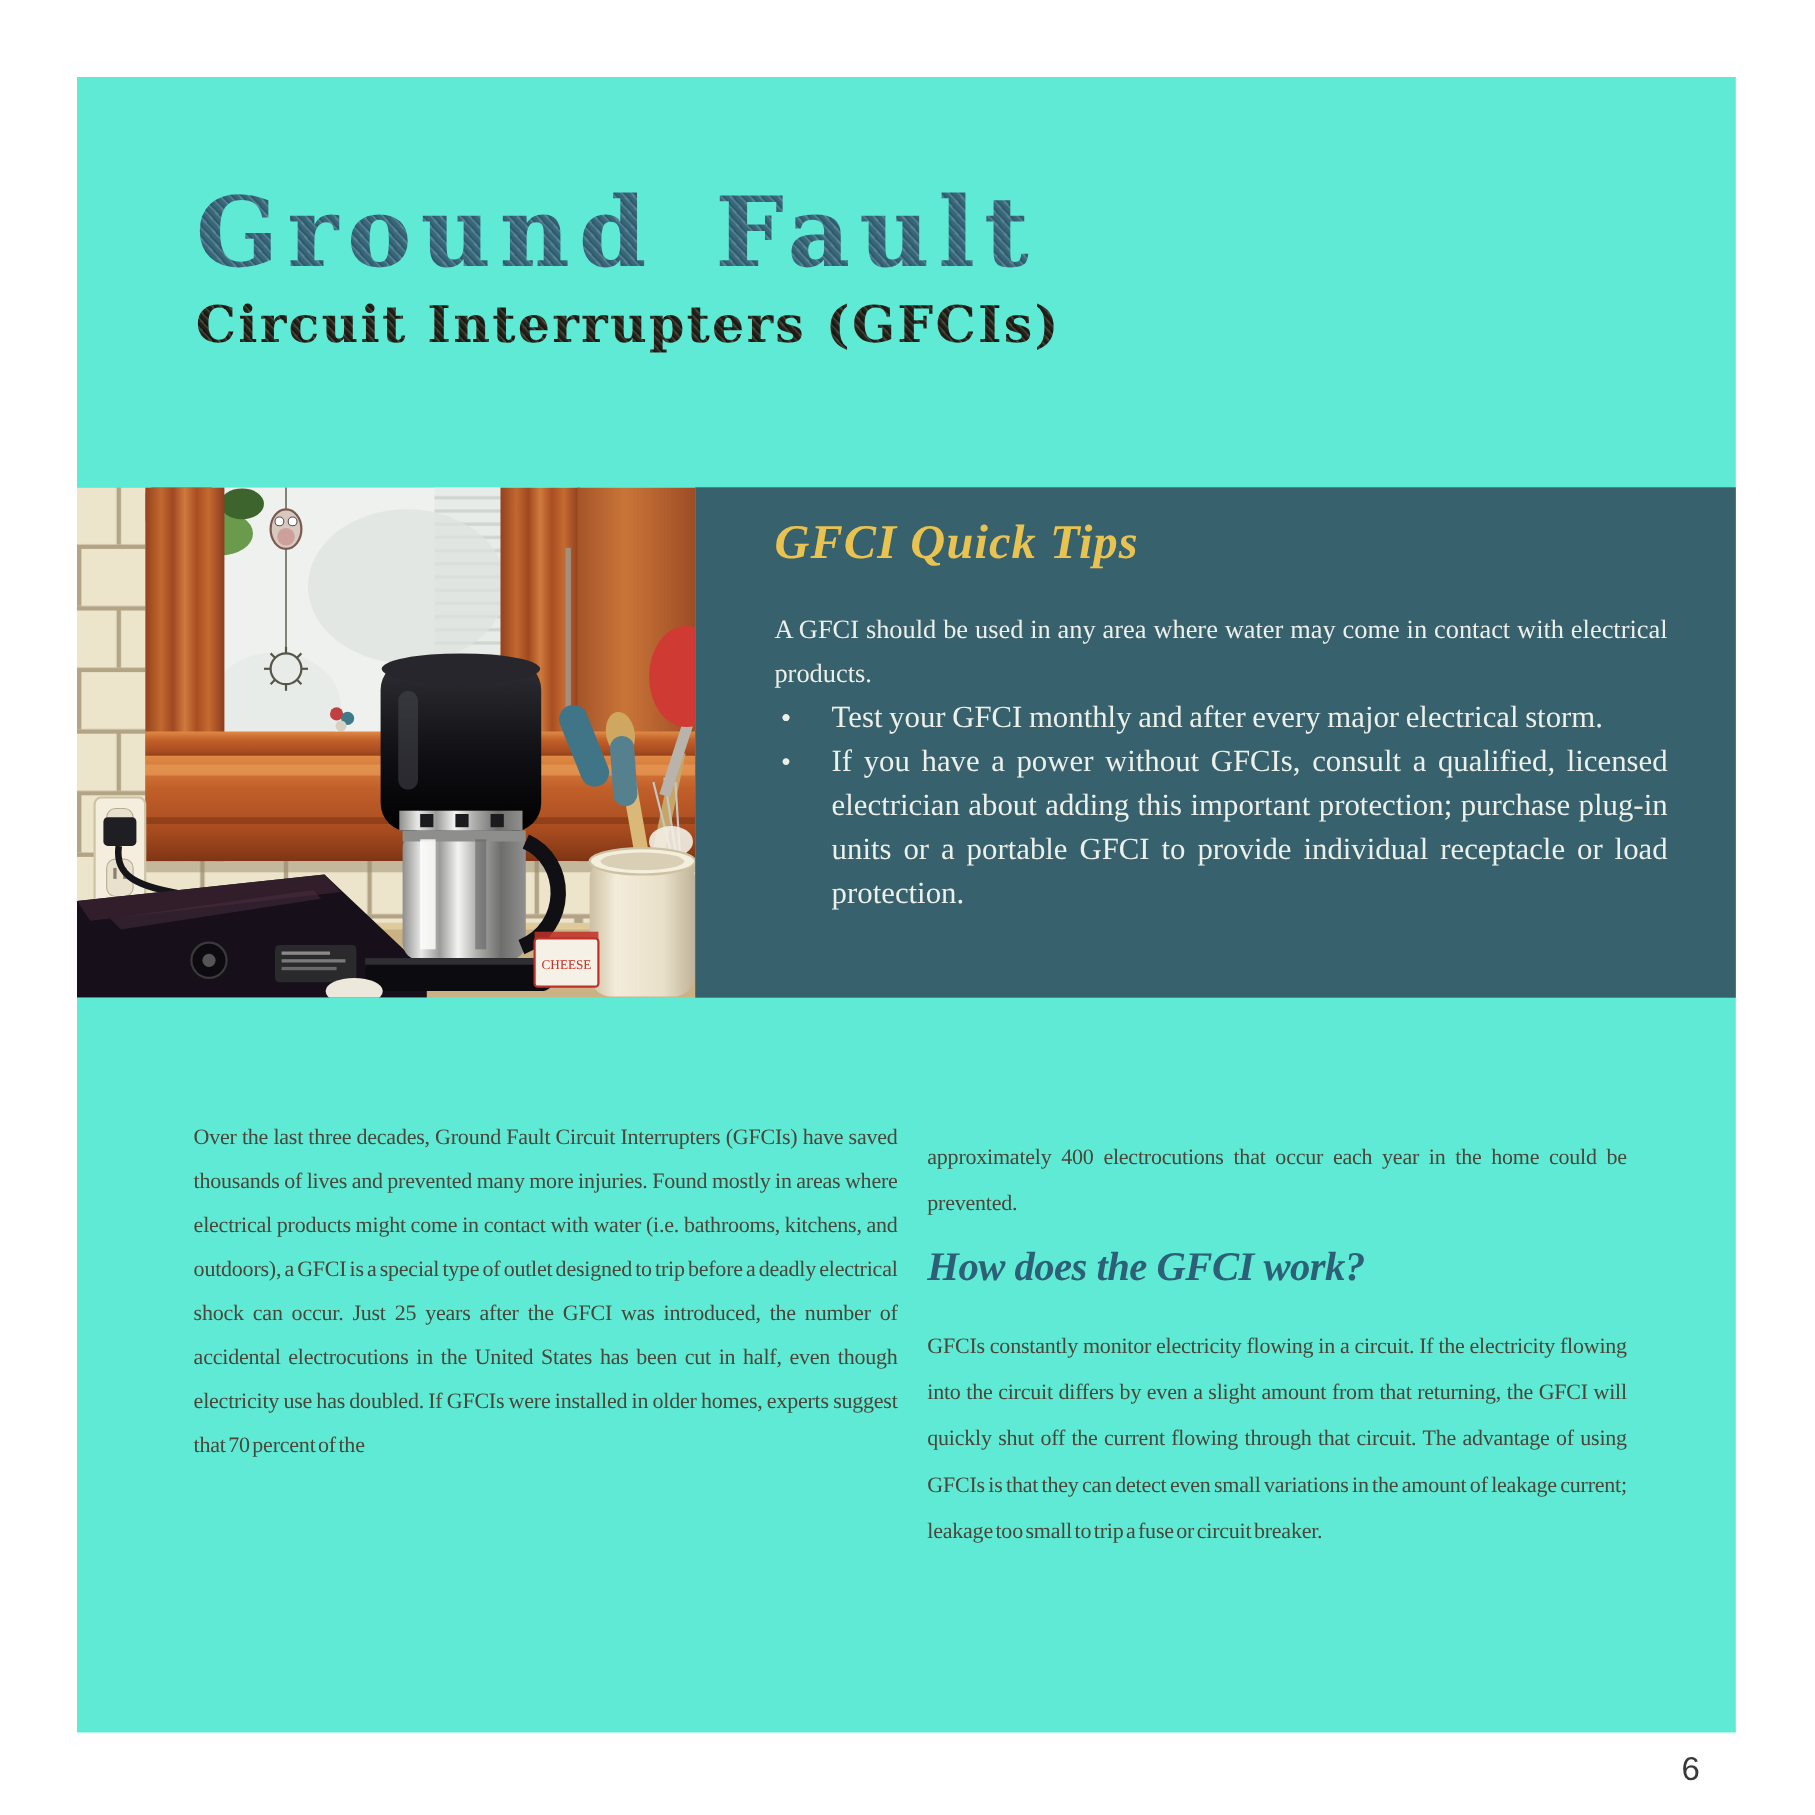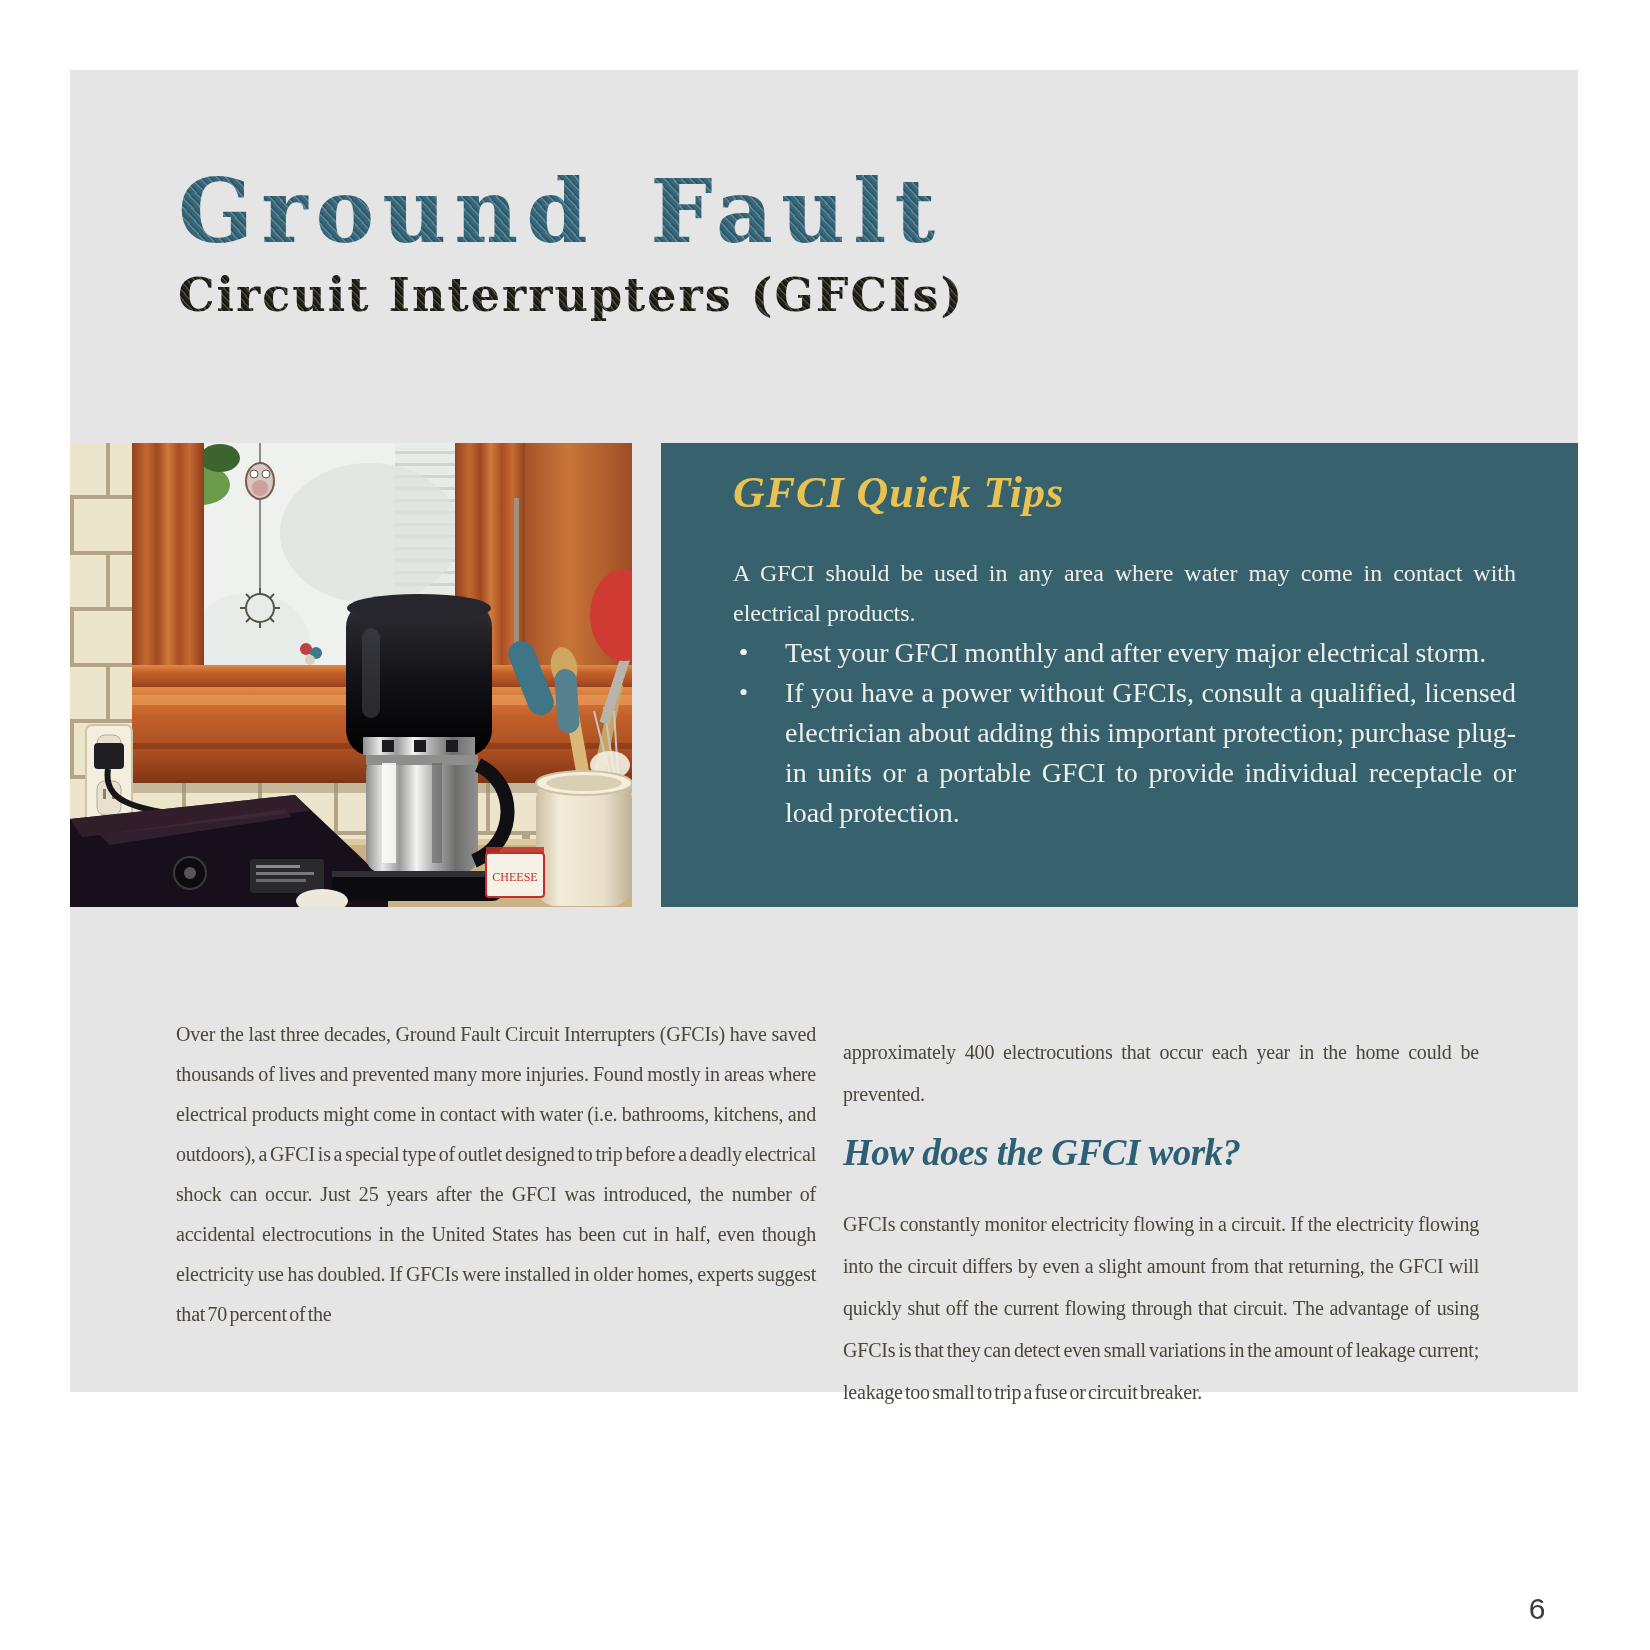--- a/index.html
+++ b/index.html
@@ -5,22 +5,22 @@
   html,body{margin:0;padding:0;}
   body{
     position:relative;
     width:1650px;height:1650px;
     background:#ffffff;
     font-family:"Liberation Serif", serif;
     overflow:hidden;
   }
   .sheet{
     position:absolute;left:70px;top:70px;
-    width:1508px;height:1322px;
-    background:#e5e5e5;
+    width:1508px;height:1505px;
+    background:#5eead4;
   }
   
   .title-block{position:absolute;left:108px;top:86px;}
   .title-main{
     margin:0;
     font-family:"DejaVu Serif", serif;
     font-weight:bold;
     font-size:88px;line-height:110px;
     letter-spacing:8px;word-spacing:16px;
     color:#3e6c7e;
@@ -56,21 +56,20 @@
     position:relative;width:562px;height:464px;
     flex:0 0 562px;overflow:hidden;
   }
   .photo svg{display:block;}
   .tips{
     flex:1 1 auto;
     background:#37616c;
     box-sizing:border-box;
     padding:24px 62px 0 72px;
     color:#edefe9;
-    margin-left:29px;
   }
   .tips-heading{
     margin:0 0 34px 0;
     font-style:italic;font-weight:bold;
     font-size:44px;line-height:52px;
     letter-spacing:1px;
     color:#e9c351;
   }
   .tips-intro{
     margin:0;

